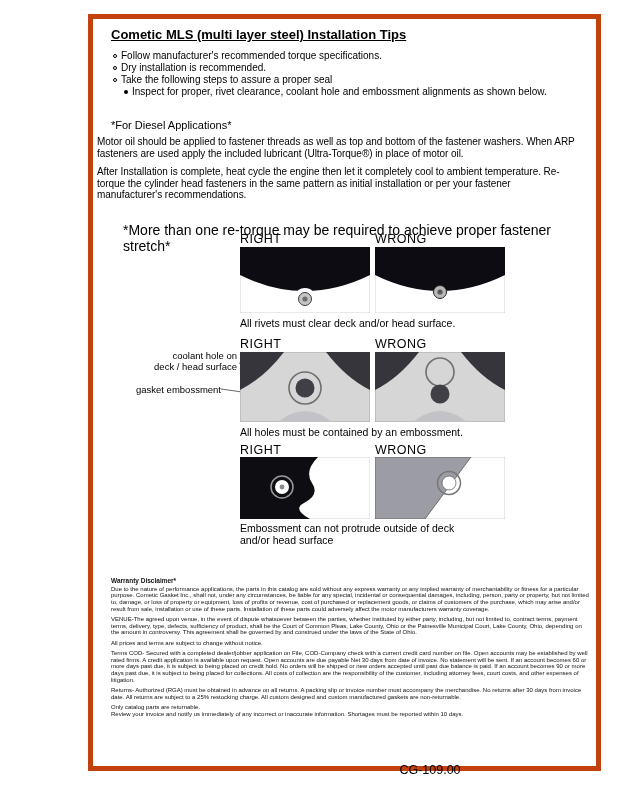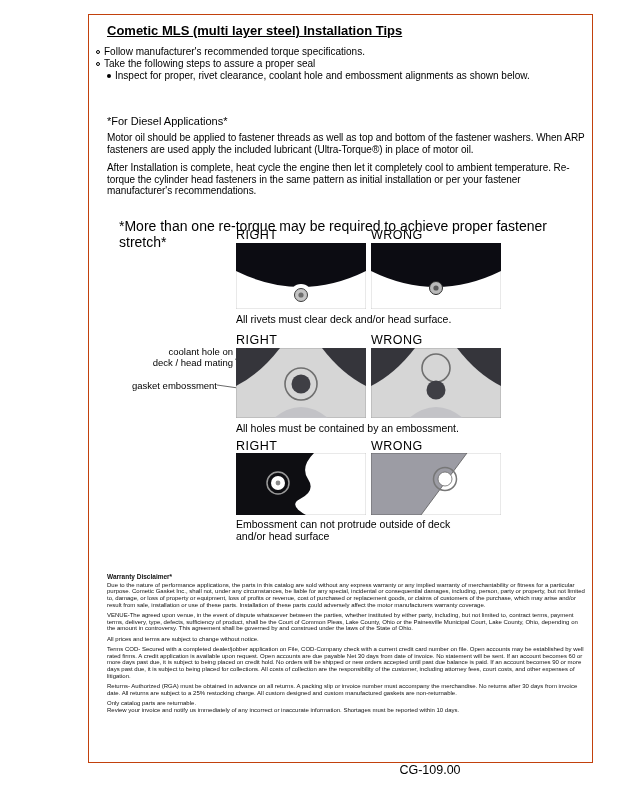--- a/index.html
+++ b/index.html
@@ -1,27 +1,27 @@
 <!DOCTYPE html>
 <html><head>
 <meta charset="utf-8">
 <style>
   html,body{margin:0;padding:0;background:#ffffff;}
   .page{position:relative;width:618px;height:800px;background:#ffffff;
         font-family:"Liberation Sans", sans-serif;color:#000;overflow:hidden;}
-  .frame{position:absolute;left:88px;top:14px;width:503px;height:747px;border:1px solid #c2410c;}
+  .frame{position:absolute;left:88px;top:14px;width:503px;height:747px;border:5px solid #c2410c;}
   .title{position:absolute;left:18px;top:8px;margin:0;font-size:13px;font-weight:bold;text-decoration:underline;}
-  .tips{position:absolute;left:7px;top:31px;width:482px;font-size:10px;line-height:12px;}
+  .tips{position:absolute;left:20px;top:31px;width:482px;font-size:10px;line-height:12px;}
   .li{display:flex;align-items:flex-start;}
   .mk{flex:0 0 auto;margin:4px 4px 0 0;}
   .mk.o{width:4px;height:4px;border:1px solid #000;border-radius:50%;box-sizing:border-box;}
   .mk.f{width:4px;height:4px;background:#000;border-radius:50%;}
   .sub{margin-left:11px;}
   .diesel-h{position:absolute;left:18px;top:100px;margin:0;font-size:11px;font-weight:normal;}
-  .para{position:absolute;left:18px;width:478px;margin:0;font-size:10px;line-height:11.5px;letter-spacing:-0.05px;}
+  .para{position:absolute;left:4px;width:478px;margin:0;font-size:10px;line-height:11.5px;letter-spacing:-0.05px;}
   .p1{top:117px;} .p2{top:147px;}
   .note{position:absolute;left:18px;top:191px;margin:12px;font-size:14px;}
   .rw{position:absolute;width:130px;text-align:left;font-size:12.5px;letter-spacing:0.5px;}
   .c1{left:147px;} .c2{left:282px;}
   .h1r{top:213px;} .h2r{top:318px;} .h3r{top:424px;}
   .fig{position:absolute;width:130px;display:block;}
   .f1{top:228px;height:66px;} .f2{top:333px;height:70px;} .f3{top:438px;height:62px;}
   .cap{position:absolute;left:147px;margin:0;font-size:10.5px;line-height:12px;}
   .cap1{top:298px;} .cap2{top:407px;} .cap3{top:503px;}
   .callout{position:absolute;font-size:9.5px;line-height:11px;text-align:right;width:104px;}
@@ -37,20 +37,24 @@
 
 <div class="page">
   <div class="frame">
 
     <h1 class="title">Cometic MLS (multi layer steel) Installation Tips</h1>
 
     <div class="tips">
       <div class="li">
         <span class="mk o"></span>
         <span>Follow manufacturer's recommended torque specifications.</span>
+      </div>
+      <div class="li">
+        <span class="mk o"></span>
+        <span>Dry installation is recommended.</span>
       </div>
       <div class="li">
         <span class="mk o"></span>
         <span>Take the following steps to assure a proper seal</span>
       </div>
       <div class="li sub">
         <span class="mk f"></span>
         <span>Inspect for proper, rivet clearance, coolant hole and embossment alignments as shown below.</span>
       </div>
     </div>
@@ -76,21 +80,21 @@
       <circle cx="65" cy="45" r="6.5" fill="#b9b9b9" stroke="#2a2a2a" stroke-width="1"></circle>
       <circle cx="65" cy="45" r="2.6" fill="#5a5a5a"></circle>
     </svg>
     <p class="cap cap1">All rivets must clear deck and/or head surface.</p>
 
     <div class="rw c1 h2r">RIGHT</div>
     <div class="rw c2 h2r">WRONG</div>
 
     <div class="callout co1">
       <div>coolant hole on</div>
-      <div>deck / head mating</div>
+      <div>deck / head surface</div>
     </div>
     <div class="callout co2">gasket embossment</div>
 
     <svg class="leader" viewBox="0 0 110 70">
       <line x1="36" y1="10" x2="100" y2="34" stroke="#444" stroke-width="0.8"></line>
       <line x1="18" y1="36" x2="88" y2="46" stroke="#444" stroke-width="0.8"></line>
     </svg>
 
     <svg class="fig c1 f2" viewBox="0 0 130 70">
       <rect width="130" height="70" fill="#d6d6d6" stroke="#8a8a8a" stroke-width="0.6"></rect>

